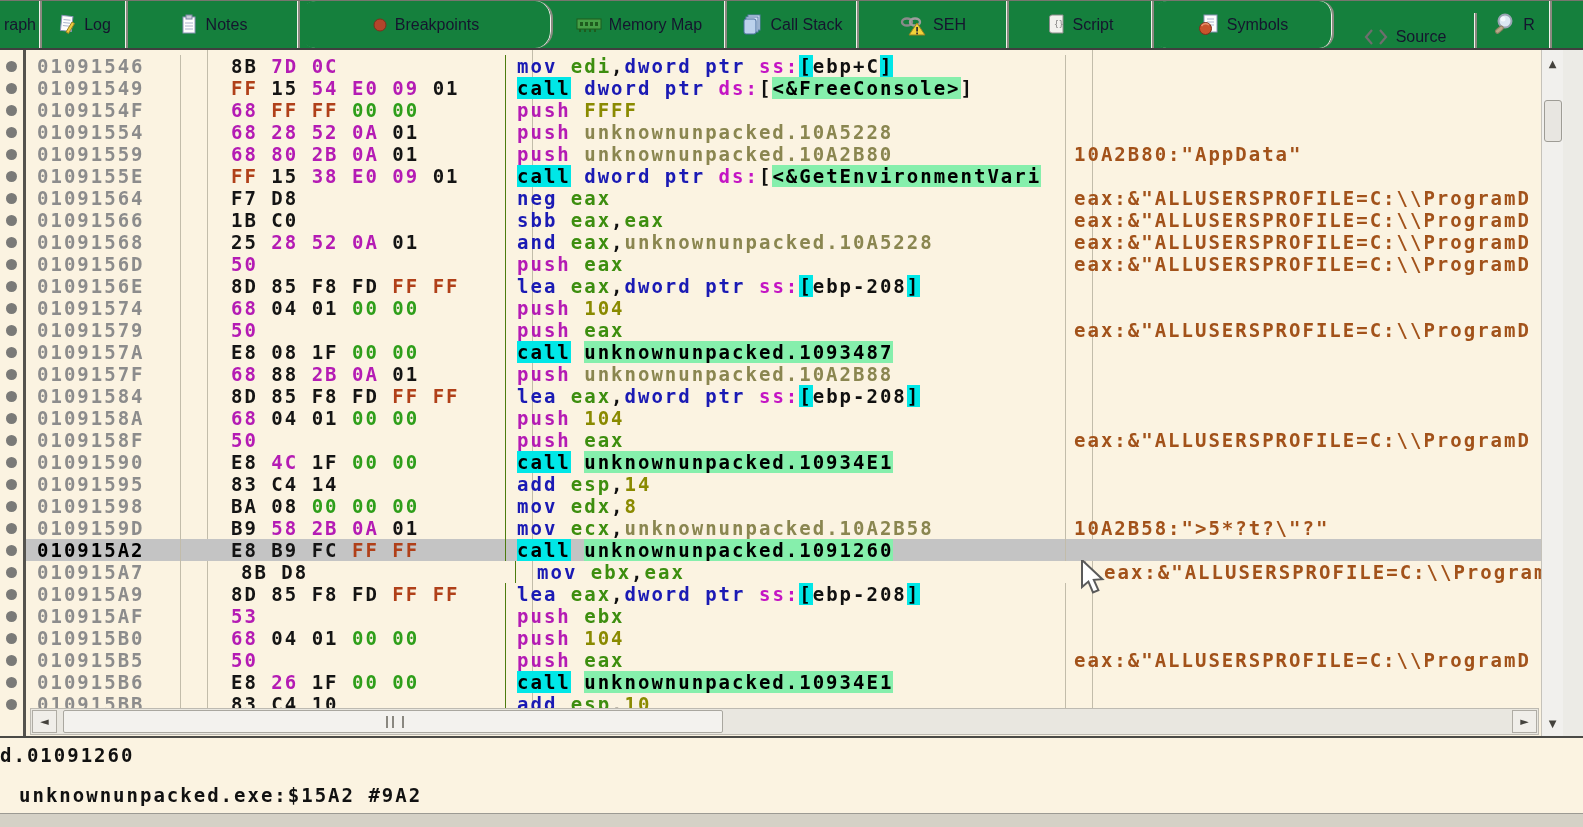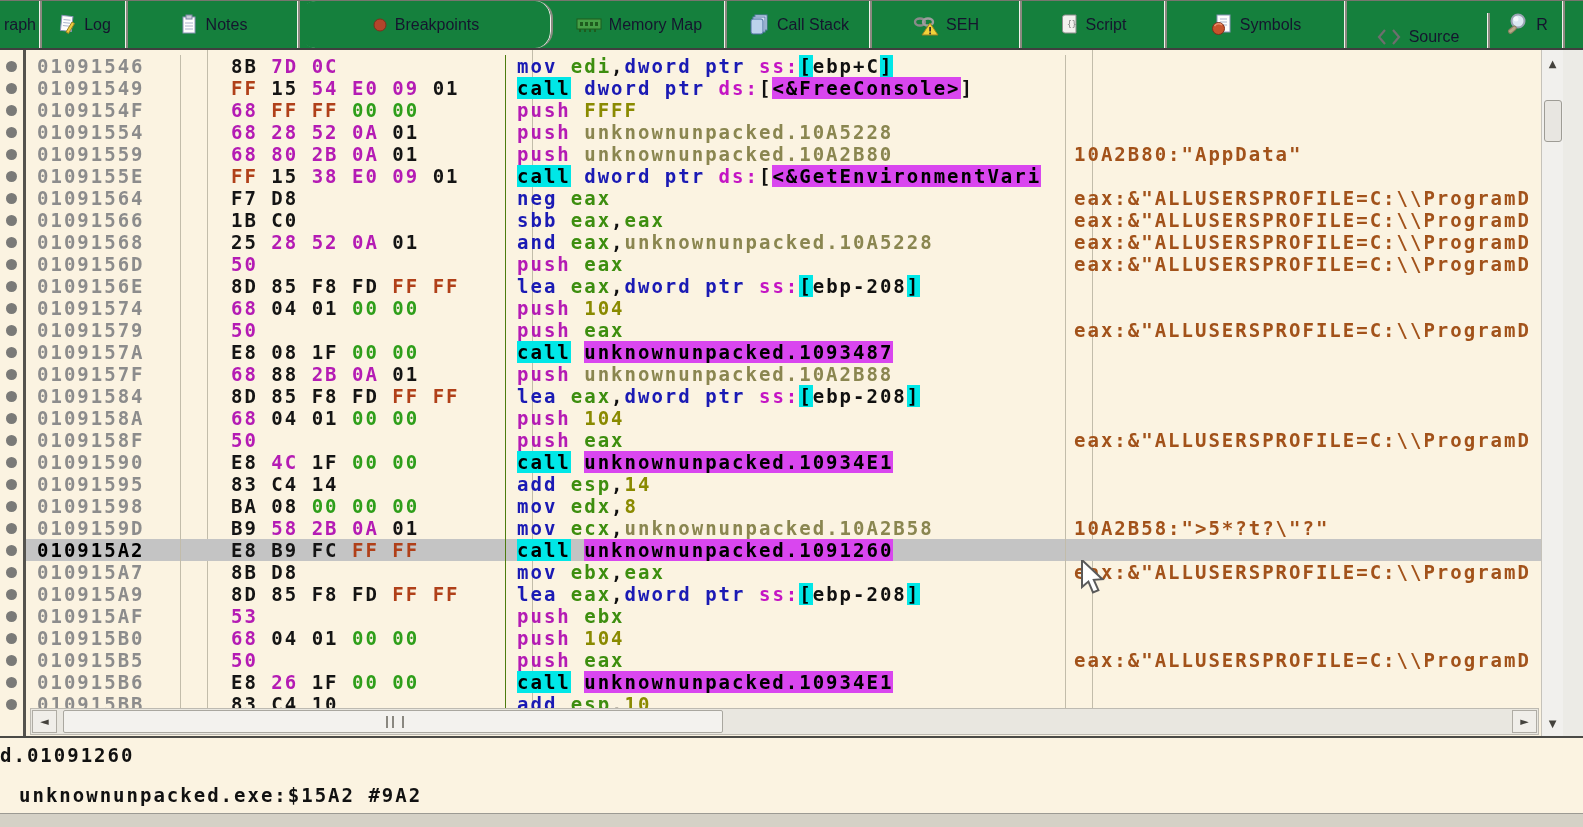--- a/index.html
+++ b/index.html
@@ -37,21 +37,21 @@
   .c-cmt{flex:1;padding-left:8px;box-sizing:border-box;overflow:hidden;color:#A2521A;}
   
   #colsep1,#colsep2,#colsep3{position:absolute;top:0;width:1px;height:658px;background:#C2BCAA;}
   #colsep1{left:181px}#colsep2{left:506px}#colsep3{left:1066px}
 
   
   .b-k{color:#141414}.b-m{color:#B41BB4}.b-r{color:#B04019}.b-g{color:#2E9E1A}
   
   .t-mn{color:#1A1AB4}.t-pp{color:#B41BB4}.t-seg{color:#C415C4}
   .t-reg{color:#3D8E0F}.t-val{color:#8A8A00}.t-mod{color:#8A8650}.t-tx{color:#101010}
-  .t-cl{background:#00E7E7;color:#000}.t-yl{background:#d946ef;color:#000}
+  .t-cl{background:#00E7E7;color:#000}.t-yl{background:#86efac;color:#000}
   .t-br{background:#00E7E7;color:#000}
 
   
   #hscroll{position:absolute;left:30px;top:658px;width:1509px;height:27px;
     background:#E9E7E0;border:1px solid #BDBAB2;box-sizing:border-box;}
   .sbtn{position:absolute;top:1px;width:25px;height:23px;background:#F0EEE9;
     border:1px solid #AFACA4;box-sizing:border-box;color:#44423c;font-size:11px;
     display:flex;align-items:center;justify-content:center;font-family:"DejaVu Sans",sans-serif;}
   #hleft{left:1px}#hright{right:1px}
   #hthumb{position:absolute;left:32px;top:1px;width:660px;height:23px;background:#F3F2EE;
@@ -135,21 +135,21 @@
             <rect x="14" y="6" width="3" height="4" fill="#1e5c1e"></rect>
             <rect x="19" y="6" width="3" height="4" fill="#1e5c1e"></rect>
             <rect x="3" y="13" width="2" height="3" fill="#1e5c1e"></rect>
             <rect x="8" y="13" width="2" height="3" fill="#1e5c1e"></rect>
             <rect x="13" y="13" width="2" height="3" fill="#1e5c1e"></rect>
             <rect x="18" y="13" width="2" height="3" fill="#1e5c1e"></rect>
           </svg>
         </span>
         <span class="tlabel">Memory Map</span>
       </div>
-      <div class="tab" style="width: 145px;">
+      <div class="tab" style="width: 132px;">
         <span class="ticon">
           <svg width="22" height="24" viewBox="0 0 22 24">
             <rect x="7" y="2" width="12" height="15" fill="#dbe6f2" stroke="#5d7fae"></rect>
             <rect x="5" y="4" width="12" height="15" fill="#cfdff0" stroke="#5d7fae"></rect>
             <rect x="3" y="6" width="12" height="15" rx="2" fill="#bcd2ec" stroke="#4a6e9e"></rect>
           </svg>
         </span>
         <span class="tlabel">Call Stack</span>
       </div>
       <div class="tab" style="width: 150px;">
@@ -166,21 +166,21 @@
       </div>
       <div class="tab" style="width: 145px;">
         <span class="ticon">
           <svg width="18" height="24" viewBox="0 0 18 24">
             <path d="M4 2 h11 v18 h-11 a2.5 2.5 0 0 1 -2.5 -2.5 v-13 a2.5 2.5 0 0 1 2.5 -2.5 z" fill="#f2f1ee" stroke="#8d8d8d"></path>
             <text x="6" y="14" font-size="8" fill="#777" font-family="DejaVu Sans Mono, monospace">{}</text>
           </svg>
         </span>
         <span class="tlabel">Script</span>
       </div>
-      <div class="tab" style="width: 180px;">
+      <div class="tab" style="width: 180px; border-radius: 14px;">
         <span class="ticon">
           <svg width="22" height="24" viewBox="0 0 22 24">
             <rect x="6" y="2" width="13" height="17" fill="#fdfdfd" stroke="#8a94b8"></rect>
             <line x1="9" y1="6" x2="16" y2="6" stroke="#aab4cc"></line>
             <line x1="9" y1="9" x2="16" y2="9" stroke="#aab4cc"></line>
             <line x1="9" y1="12" x2="16" y2="12" stroke="#aab4cc"></line>
             <circle cx="7.5" cy="15.5" r="6" fill="#c8542c" stroke="#7d2f1c"></circle>
             <path d="M3.5 13 a5 5 0 0 1 7.5 -1" fill="none" stroke="#e8906b" stroke-width="1.6"></path>
           </svg>
         </span>
@@ -260,21 +260,21 @@
         <div class="drow" style="top: 291px;"><div class="c-addr">0109157A</div><div class="c-bytes"><span class="b-k">E8</span><span class="b-k"> 08</span><span class="b-k"> 1F</span><span class="b-g"> 00</span><span class="b-g"> 00</span></div><div class="c-ins"><span class="t-cl">call</span><span class="t-tx"> </span><span class="t-yl">unknownunpacked.1093487</span></div><div class="c-cmt"></div></div>
         <div class="drow" style="top: 313px;"><div class="c-addr">0109157F</div><div class="c-bytes"><span class="b-m">68</span><span class="b-k"> 88</span><span class="b-m"> 2B</span><span class="b-m"> 0A</span><span class="b-k"> 01</span></div><div class="c-ins"><span class="t-pp">push </span><span class="t-mod">unknownunpacked.10A2B88</span></div><div class="c-cmt"></div></div>
         <div class="drow" style="top: 335px;"><div class="c-addr">01091584</div><div class="c-bytes"><span class="b-k">8D</span><span class="b-k"> 85</span><span class="b-k"> F8</span><span class="b-k"> FD</span><span class="b-r"> FF</span><span class="b-r"> FF</span></div><div class="c-ins"><span class="t-mn">lea </span><span class="t-reg">eax</span><span class="t-tx">,</span><span class="t-mn">dword ptr </span><span class="t-seg">ss:</span><span class="t-br">[</span><span class="t-tx">ebp-208</span><span class="t-br">]</span></div><div class="c-cmt"></div></div>
         <div class="drow" style="top: 357px;"><div class="c-addr">0109158A</div><div class="c-bytes"><span class="b-m">68</span><span class="b-k"> 04</span><span class="b-k"> 01</span><span class="b-g"> 00</span><span class="b-g"> 00</span></div><div class="c-ins"><span class="t-pp">push </span><span class="t-val">104</span></div><div class="c-cmt"></div></div>
         <div class="drow" style="top: 379px;"><div class="c-addr">0109158F</div><div class="c-bytes"><span class="b-m">50</span></div><div class="c-ins"><span class="t-pp">push </span><span class="t-reg">eax</span></div><div class="c-cmt">eax:&amp;"ALLUSERSPROFILE=C:\\ProgramD</div></div>
         <div class="drow" style="top: 401px;"><div class="c-addr">01091590</div><div class="c-bytes"><span class="b-k">E8</span><span class="b-m"> 4C</span><span class="b-k"> 1F</span><span class="b-g"> 00</span><span class="b-g"> 00</span></div><div class="c-ins"><span class="t-cl">call</span><span class="t-tx"> </span><span class="t-yl">unknownunpacked.10934E1</span></div><div class="c-cmt"></div></div>
         <div class="drow" style="top: 423px;"><div class="c-addr">01091595</div><div class="c-bytes"><span class="b-k">83</span><span class="b-k"> C4</span><span class="b-k"> 14</span></div><div class="c-ins"><span class="t-mn">add </span><span class="t-reg">esp</span><span class="t-tx">,</span><span class="t-val">14</span></div><div class="c-cmt"></div></div>
         <div class="drow" style="top: 445px;"><div class="c-addr">01091598</div><div class="c-bytes"><span class="b-k">BA</span><span class="b-k"> 08</span><span class="b-g"> 00</span><span class="b-g"> 00</span><span class="b-g"> 00</span></div><div class="c-ins"><span class="t-mn">mov </span><span class="t-reg">edx</span><span class="t-tx">,</span><span class="t-val">8</span></div><div class="c-cmt"></div></div>
         <div class="drow" style="top: 467px;"><div class="c-addr">0109159D</div><div class="c-bytes"><span class="b-k">B9</span><span class="b-m"> 58</span><span class="b-m"> 2B</span><span class="b-m"> 0A</span><span class="b-k"> 01</span></div><div class="c-ins"><span class="t-mn">mov </span><span class="t-reg">ecx</span><span class="t-tx">,</span><span class="t-mod">unknownunpacked.10A2B58</span></div><div class="c-cmt">10A2B58:"&gt;5*?t?\"?"</div></div>
         <div class="drow sel" style="top: 489px;"><div class="c-addr">010915A2</div><div class="c-bytes"><span class="b-k">E8</span><span class="b-k"> B9</span><span class="b-k"> FC</span><span class="b-r"> FF</span><span class="b-r"> FF</span></div><div class="c-ins"><span class="t-cl">call</span><span class="t-tx"> </span><span class="t-yl">unknownunpacked.1091260</span></div><div class="c-cmt"></div></div>
-        <div class="drow" style="top: 511px;"><div class="c-addr">010915A7</div><div class="c-bytes"><span class="b-k">8B</span><span class="b-k"> D8</span></div><div class="c-ins"><span class="t-mn">mov </span><span class="t-reg">ebx</span><span class="t-tx">,</span><span class="t-reg">eax</span></div><div class="c-cmt">eax:&amp;"ALLUSERSPROFILE=C:\\ProgramD</div></div>
+        <div class="drow" style="top: 511px; gap: 10px;"><div class="c-addr">010915A7</div><div class="c-bytes"><span class="b-k">8B</span><span class="b-k"> D8</span></div><div class="c-ins"><span class="t-mn">mov </span><span class="t-reg">ebx</span><span class="t-tx">,</span><span class="t-reg">eax</span></div><div class="c-cmt">eax:&amp;"ALLUSERSPROFILE=C:\\ProgramD</div></div>
         <div class="drow" style="top: 533px;"><div class="c-addr">010915A9</div><div class="c-bytes"><span class="b-k">8D</span><span class="b-k"> 85</span><span class="b-k"> F8</span><span class="b-k"> FD</span><span class="b-r"> FF</span><span class="b-r"> FF</span></div><div class="c-ins"><span class="t-mn">lea </span><span class="t-reg">eax</span><span class="t-tx">,</span><span class="t-mn">dword ptr </span><span class="t-seg">ss:</span><span class="t-br">[</span><span class="t-tx">ebp-208</span><span class="t-br">]</span></div><div class="c-cmt"></div></div>
         <div class="drow" style="top: 555px;"><div class="c-addr">010915AF</div><div class="c-bytes"><span class="b-m">53</span></div><div class="c-ins"><span class="t-pp">push </span><span class="t-reg">ebx</span></div><div class="c-cmt"></div></div>
         <div class="drow" style="top: 577px;"><div class="c-addr">010915B0</div><div class="c-bytes"><span class="b-m">68</span><span class="b-k"> 04</span><span class="b-k"> 01</span><span class="b-g"> 00</span><span class="b-g"> 00</span></div><div class="c-ins"><span class="t-pp">push </span><span class="t-val">104</span></div><div class="c-cmt"></div></div>
         <div class="drow" style="top: 599px;"><div class="c-addr">010915B5</div><div class="c-bytes"><span class="b-m">50</span></div><div class="c-ins"><span class="t-pp">push </span><span class="t-reg">eax</span></div><div class="c-cmt">eax:&amp;"ALLUSERSPROFILE=C:\\ProgramD</div></div>
         <div class="drow" style="top: 621px;"><div class="c-addr">010915B6</div><div class="c-bytes"><span class="b-k">E8</span><span class="b-m"> 26</span><span class="b-k"> 1F</span><span class="b-g"> 00</span><span class="b-g"> 00</span></div><div class="c-ins"><span class="t-cl">call</span><span class="t-tx"> </span><span class="t-yl">unknownunpacked.10934E1</span></div><div class="c-cmt"></div></div>
         <div class="drow" style="top: 643px;"><div class="c-addr">010915BB</div><div class="c-bytes"><span class="b-k">83</span><span class="b-k"> C4</span><span class="b-k"> 10</span></div><div class="c-ins"><span class="t-mn">add </span><span class="t-reg">esp</span><span class="t-tx">,</span><span class="t-val">10</span></div><div class="c-cmt"></div></div>
       </div>
 
     <div id="hscroll">
       <div class="sbtn" id="hleft">◄</div>

